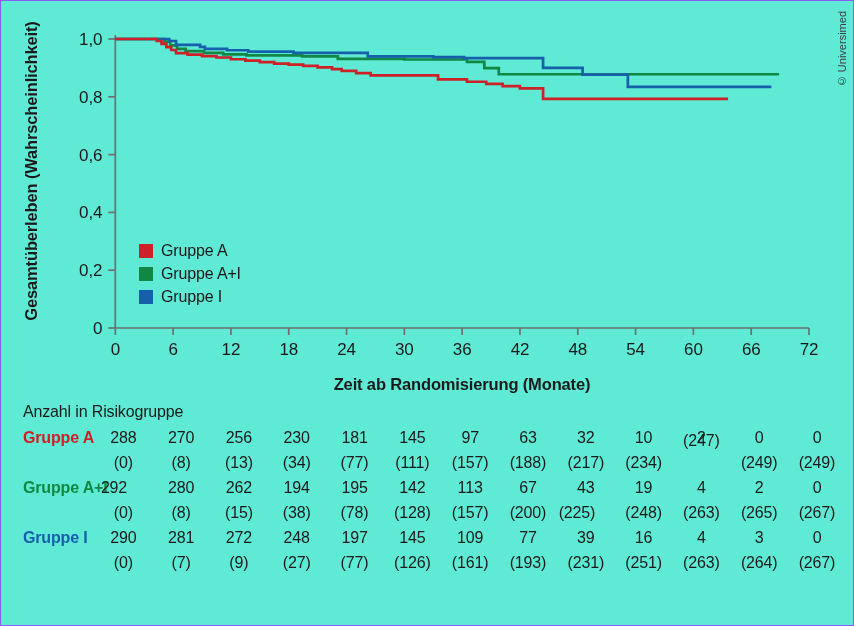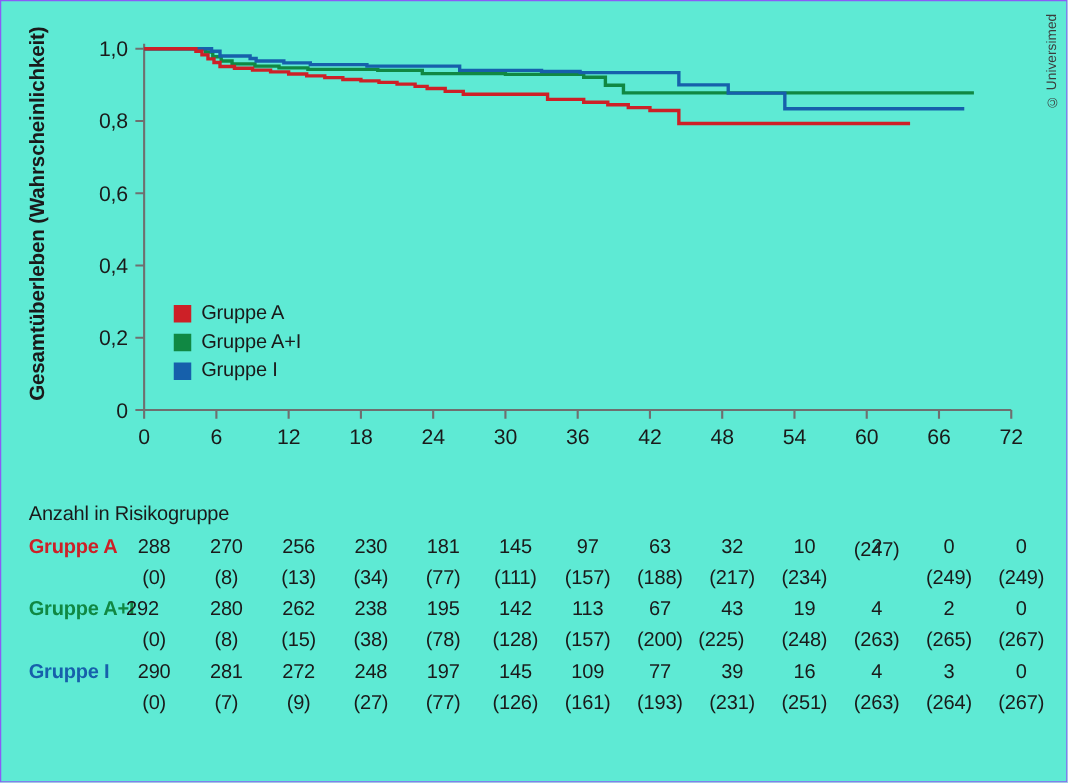--- a/index.html
+++ b/index.html
@@ -78,20 +78,21 @@
       <text x="692.3833333333333" y="354" text-anchor="middle">60</text>
       <line x1="750.1916666666666" x2="750.1916666666666" y1="327" y2="334" stroke="#6f6f6f" stroke-width="1.7"></line>
       <text x="750.1916666666666" y="354" text-anchor="middle">66</text>
       <line x1="808" x2="808" y1="327" y2="334" stroke="#6f6f6f" stroke-width="1.7"></line>
       <text x="808" y="354" text-anchor="middle">72</text>
       <path d="M 114.3 38 H 158.6197222222222 V 38 H 163.43708333333333 V 40.601 H 169.21791666666667 V 44.358000000000004 H 175.96222222222224 V 47.82600000000002 H 184.63347222222222 V 50.138000000000034 H 202.93944444444446 V 51.872000000000014 H 222.2088888888889 V 53.31700000000001 H 245.33222222222224 V 54.47300000000001 H 301.2136111111111 V 55.34000000000003 H 336.8620833333334 V 57.940999999999974 H 403.3416666666667 V 58.519000000000005 H 465.96736111111113 V 60.83099999999996 H 483.30986111111116 V 67.18900000000002 H 497.76194444444445 V 73.25800000000001 H 778.1323611111111 V 73.25800000000001" fill="none" stroke="#108843" stroke-width="2.7" stroke-linejoin="miter"></path>
       <path d="M 114.3 38 H 162.4736111111111 V 38 H 168.25444444444446 V 40.023000000000025 H 174.99875 V 43.78000000000003 H 199.08555555555557 V 45.803 H 203.90291666666667 V 47.82600000000002 H 226.06277777777777 V 49.271000000000015 H 247.25916666666666 V 50.71600000000001 H 292.5423611111111 V 51.872000000000014 H 366.7297222222222 V 55.34000000000003 H 432.24583333333334 V 56.206999999999994 H 463.07694444444445 V 57.07400000000001 H 542.0816666666667 V 66.89999999999998 H 581.5840277777778 V 73.547 H 626.8672222222223 V 85.97400000000002 H 770.4245833333333 V 85.97400000000002" fill="none" stroke="#1660ab" stroke-width="2.7" stroke-linejoin="miter"></path>
       <path d="M 114.3 38 H 150.91194444444443 V 38 H 155.72930555555556 V 40.023000000000025 H 160.54666666666668 V 42.91300000000001 H 165.36402777777778 V 46.091999999999985 H 170.18138888888888 V 48.98200000000003 H 174.99875 V 52.161 H 186.56041666666667 V 53.605999999999995 H 201.0125 V 55.05099999999999 H 215.46458333333334 V 56.49599999999998 H 229.91666666666669 V 58.22999999999996 H 244.36875000000003 V 59.67500000000001 H 258.8208333333333 V 61.120000000000005 H 273.2729166666667 V 62.565 H 287.725 V 63.721000000000004 H 302.1770833333333 V 64.87700000000001 H 316.62916666666666 V 66.322 H 331.08125 V 68.05599999999998 H 340.71597222222226 V 69.79000000000002 H 355.16805555555555 V 72.102 H 369.6201388888889 V 74.41399999999999 H 437.0631944444445 V 78.46000000000001 H 465.96736111111113 V 80.77200000000002 H 485.2368055555556 V 82.79500000000002 H 501.6158333333334 V 85.107 H 518.9583333333334 V 87.41900000000001 H 542.0816666666667 V 97.82299999999998 H 727.0683333333333 V 97.82299999999998" fill="none" stroke="#cd2027" stroke-width="2.7" stroke-linejoin="miter"></path>
     </svg>
   <div class="y-title">Gesamtüberleben (Wahrscheinlichkeit)</div>
+  <div class="x-title">Zeit ab Randomisierung (Monate)</div>
   <div class="legend">
       <div class="legend-row">
         <span class="legend-swatch" style="background: rgb(205, 32, 39);"></span>
         <span class="legend-label">Gruppe A</span>
       </div>
       <div class="legend-row">
         <span class="legend-swatch" style="background: rgb(16, 136, 67);"></span>
         <span class="legend-label">Gruppe A+I</span>
       </div>
       <div class="legend-row">
@@ -127,21 +128,21 @@
         <span class="rg-num" style="left: 526.958px; top: 453px;">(188)</span>
         <span class="rg-num" style="left: 584.767px; top: 453px;">(217)</span>
         <span class="rg-num" style="left: 642.575px; top: 453px;">(234)</span>
         <span class="rg-num" style="left: 700.383px; top: 431px;">(247)</span>
         <span class="rg-num" style="left: 758.192px; top: 453px;">(249)</span>
         <span class="rg-num" style="left: 816px; top: 453px;">(249)</span>
         <div class="rg-label" style="color: rgb(16, 136, 67); left: 22px; top: 478px;">Gruppe A+I</div>
         <span class="rg-num" style="left: 113px; top: 478px;">292</span>
         <span class="rg-num" style="left: 180.108px; top: 478px;">280</span>
         <span class="rg-num" style="left: 237.917px; top: 478px;">262</span>
-        <span class="rg-num" style="left: 295.725px; top: 478px;">238</span>
+        <span class="rg-num" style="left: 295.725px; top: 478px;">194</span>
         <span class="rg-num" style="left: 353.533px; top: 478px;">195</span>
         <span class="rg-num" style="left: 411.342px; top: 478px;">142</span>
         <span class="rg-num" style="left: 469.15px; top: 478px;">113</span>
         <span class="rg-num" style="left: 526.958px; top: 478px;">67</span>
         <span class="rg-num" style="left: 584.767px; top: 478px;">43</span>
         <span class="rg-num" style="left: 642.575px; top: 478px;">19</span>
         <span class="rg-num" style="left: 700.383px; top: 478px;">4</span>
         <span class="rg-num" style="left: 758.192px; top: 478px;">2</span>
         <span class="rg-num" style="left: 816px; top: 478px;">0</span>
         <span class="rg-num" style="left: 122.3px; top: 503px;">(0)</span>

